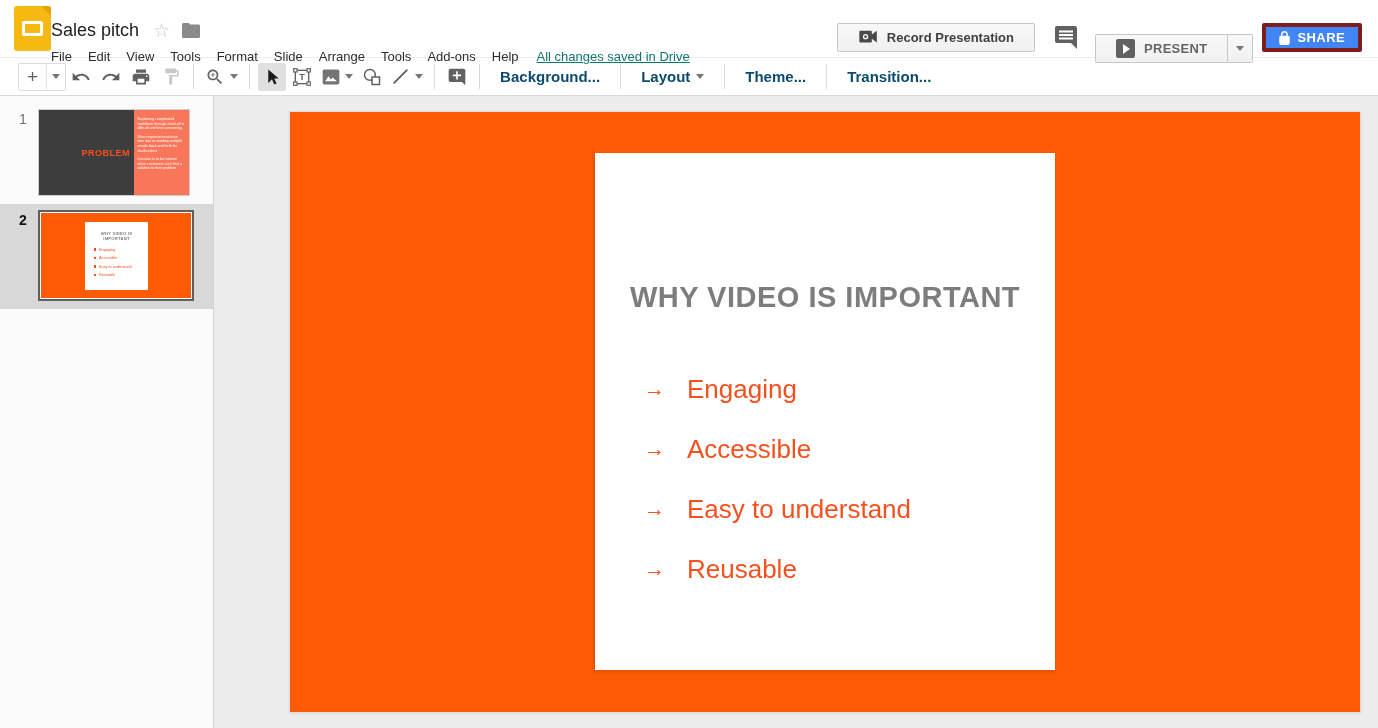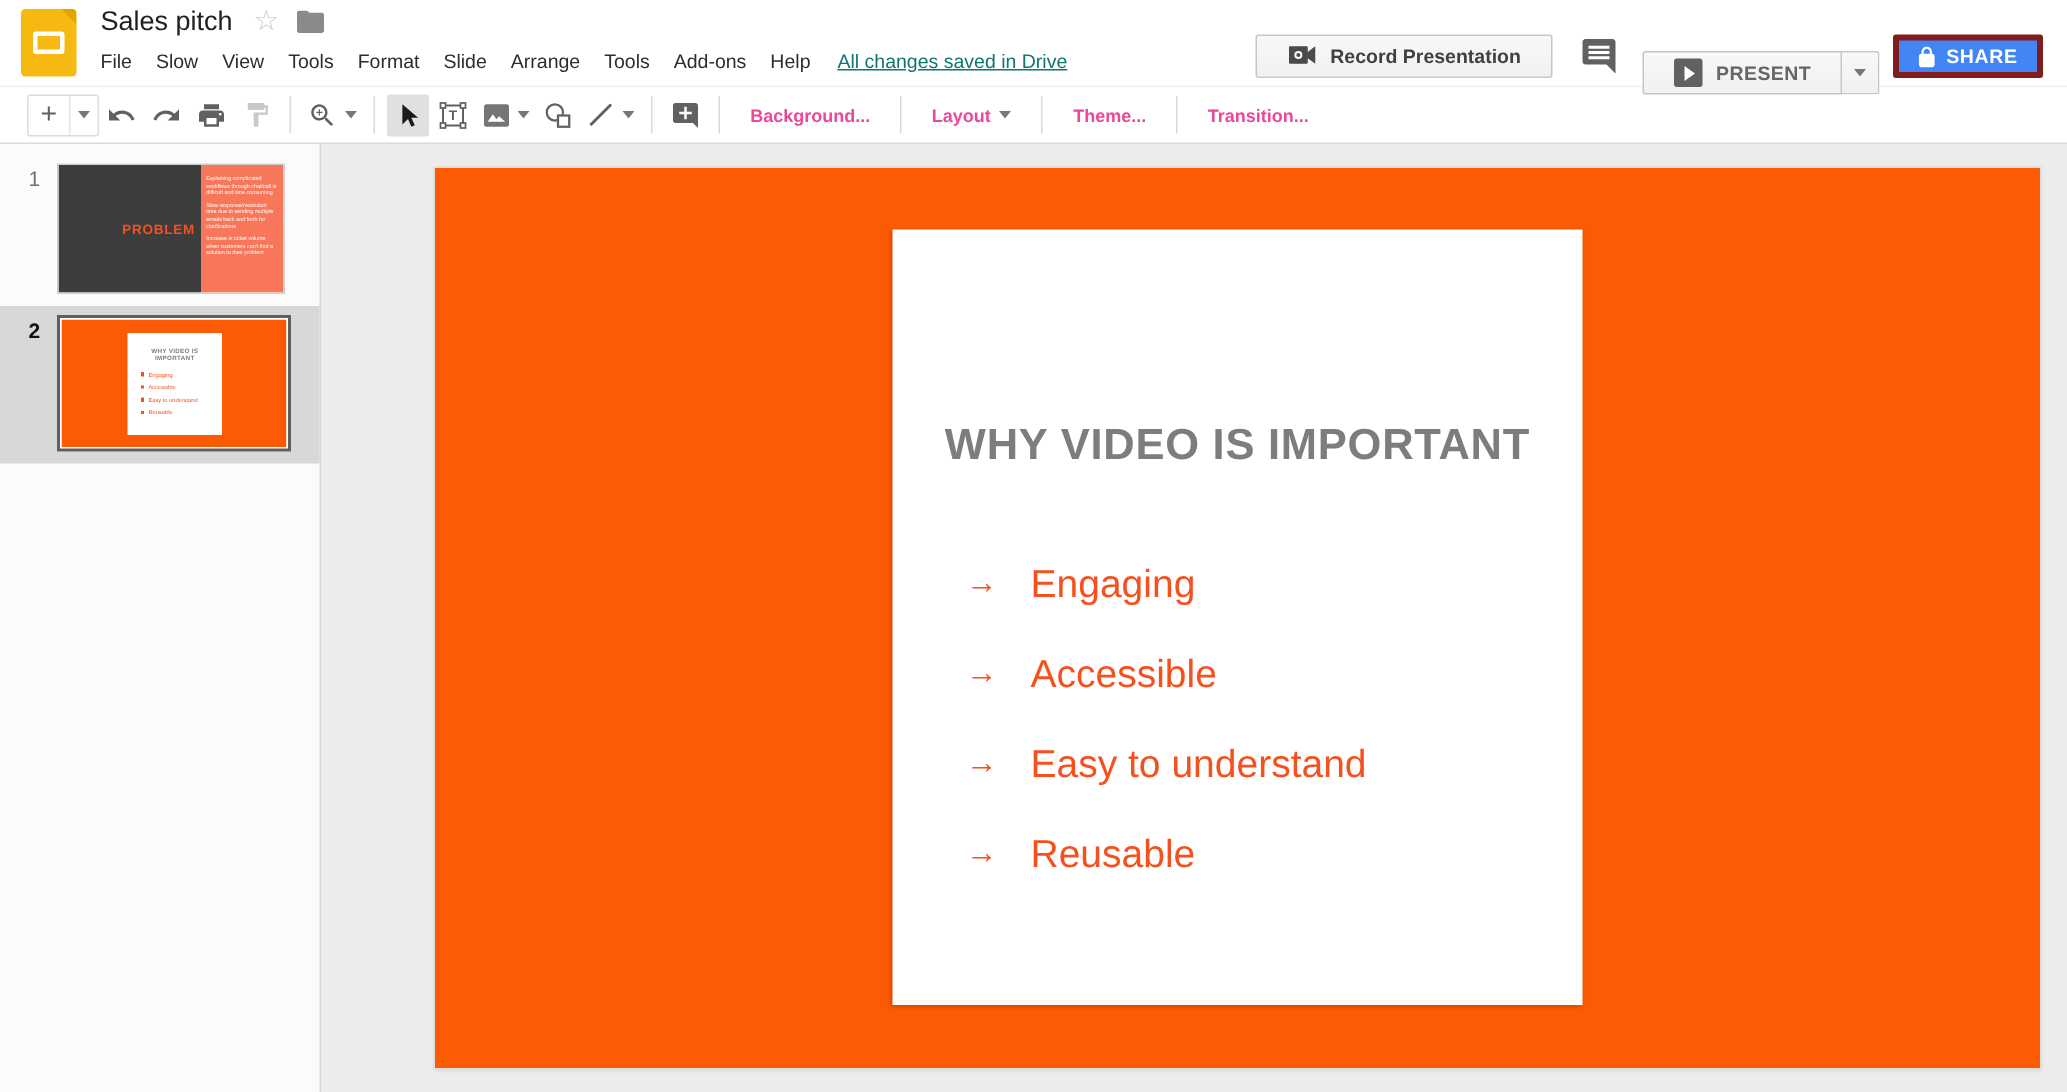--- a/index.html
+++ b/index.html
@@ -7,21 +7,21 @@
     font-family:"Liberation Sans", sans-serif; background:#fff; }
 
   
   .topbar { height:57px; background:#fff; display:flex; align-items:flex-start; position:relative; }
   .logo { width:37px; height:45px; margin:6px 0 0 14px; position:relative;
     background:var(--logo-yellow,#f5b912); border-radius:3px; }
   .logo .fold { position:absolute; top:0; right:0; width:10px; height:10px;
     border-radius:0 3px 0 0; background:#e3a400; clip-path:polygon(0 0,100% 0,100% 100%); }
   .logo .rect { position:absolute; left:8px; top:15px; width:21px; height:15px;
     border:3px solid #fff; border-radius:2px; }
-  .title-block { margin-left:16px; padding-top:1px; }
+  .title-block { margin-left:0; padding-top:17px; }
   .title-row { display:flex; align-items:center; height:26px; }
   .doc-title { font-size:18px; color:#212121; }
   .star { color:#c9c9c9; font-size:19px; margin-left:14px; cursor:pointer; }
   .foldericon { margin-left:12px; display:inline-flex; cursor:pointer; }
   .menubar { display:flex; align-items:center; margin-top:3px; margin-left:-8px;text-align:right; }
   .menu-item { font-size:13px; color:#2d2d2d; padding:3px 8px; cursor:pointer; border-radius:2px; }
   .save-status { font-size:13px; color:#0f766e; text-decoration:underline; margin-left:10px; cursor:pointer; }
 
   .topbar-right { position:absolute; right:16px; top:12px; display:flex; align-items:center; }
   .btn-gray { display:inline-flex; align-items:center; height:29px; padding:0 20px;
@@ -48,21 +48,21 @@
     display:flex; align-items:center; padding-left:18px; }
   .tb-btn { height:28px; min-width:28px; display:inline-flex; align-items:center; justify-content:center;
     border-radius:2px; cursor:pointer; padding:0 3px; margin:0 1px; }
   .tb-btn.active { background:#e0e0e0; }
   .tb-btn.disabled { cursor:default; }
   .tb-sep { width:1px; height:25px; background:#d9d9d9; margin:0 7px; }
   .split { display:flex; border:1px solid #dcdcdc; border-radius:2px; }
   .split .seg { display:inline-flex; align-items:center; justify-content:center; cursor:pointer; }
   .plus-glyph { font-size:19px; color:#616161; padding:2px 8px; }
   .mini-caret { padding:0 5px; border-left:1px solid #e4e4e4; display:inline-flex; align-items:center; }
-  .tb-text { font-size:12px; font-weight:bold; color:#ec4899; padding:0 13px; height:28px;
+  .tb-text { font-size:15px; font-weight:bold; color:#0c4a6e; padding:0 13px; height:28px;
     display:inline-flex; align-items:center; cursor:pointer; border-radius:2px; }
 
   
   .content { display:flex; height:632px; }
   .filmstrip { width:214px; background:#fbfbfb; border-right:1px solid #d5d5d5; padding-top:7px; }
   .slide-row { display:flex; padding:6px 0 8px 0; cursor:pointer; }
   .slide-row.selected { background:#d8d8d8; }
   .slide-num { width:38px; font-size:14px; color:#707070; padding:2px 0 0 19px; }
   .slide-row.selected .slide-num { color:#111; font-weight:bold; }
   .thumb { width:152px; height:87px; background:#fff; border:1px solid #cfcfcf; position:relative; overflow:hidden; }
@@ -114,21 +114,21 @@
       <span class="doc-title">Sales pitch</span>
       <span class="star">☆</span>
       <span class="foldericon">
         <svg width="18" height="15" viewBox="0 0 24 20">
             <path fill="#8a8a8a" d="M9 0H2C.9 0 0 .9 0 2v16c0 1.1.9 2 2 2h20c1.1 0 2-.9 2-2V4c0-1.1-.9-2-2-2H11L9 0z"></path>
           </svg>
       </span>
     </div>
     <nav class="menubar">
       <span class="menu-item">File</span>
-      <span class="menu-item">Slow</span>
+      <span class="menu-item">Edit</span>
       <span class="menu-item">View</span>
       <span class="menu-item">Tools</span>
       <span class="menu-item">Format</span>
       <span class="menu-item">Slide</span>
       <span class="menu-item">Arrange</span>
       <span class="menu-item">Tools</span>
       <span class="menu-item">Add-ons</span>
       <span class="menu-item">Help</span>
       <span class="save-status">All changes saved in Drive</span>
     </nav>

